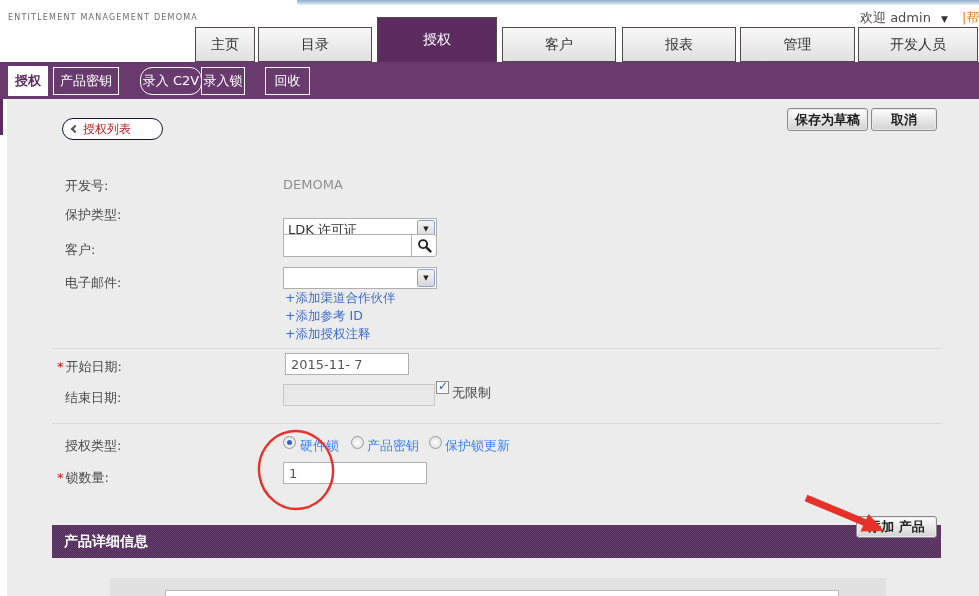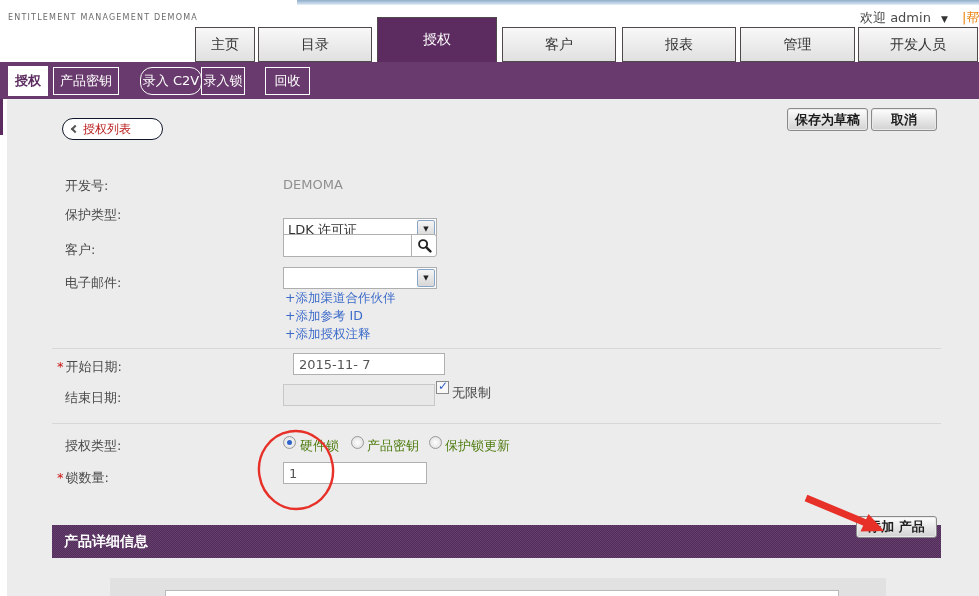--- a/index.html
+++ b/index.html
@@ -85,37 +85,37 @@
   .selbox .dbtn { width:18px; margin:1px; background:linear-gradient(#f5f5f5,#d7d7d7);
     border:1px solid #89a6c9; border-radius:2px; display:flex; align-items:center; justify-content:center;
     font-size:7px; color:#222; }
 
   .tinput { position:absolute; height:23px; border:1px solid #b0b0b0; font-size:13px; color:#555;
     padding:0 5px; background:#fff; font-family:inherit; }
   #customer-input { left:283px; top:234px; width:129px; }
   #search-btn { position:absolute; left:411px; top:234px; width:26px; height:23px; background:#fff;
     border:1px solid #b0b0b0; border-radius:0 3px 3px 0; display:flex; align-items:center;
     justify-content:center; cursor:pointer; }
-  #start-input { left:293px; top:353px; width:152px; height:22px; }
+  #start-input { left:285px; top:353px; width:124px; height:22px; }
   #end-input { left:283px; top:384px; width:152px; height:22px; background:#e9e8e9; border-color:#c8c8c8; }
   #lock-input { left:283px; top:462px; width:144px; height:22px; }
 
   .alink { position:absolute; left:285px; font-size:12.5px; color:#3b6bc9; cursor:pointer; white-space:nowrap; }
   .hr { position:absolute; left:52px; width:889px; height:1px; background:#d8d7d8; }
 
   #unlimited-check { position:absolute; left:436px; top:381px; width:13px; height:13px; background:#f8f8f8;
     border:1px solid #8a8a8a; cursor:pointer; }
   #unlimited-check .mark { position:absolute; left:1px; top:-3px; font-size:12px; color:#2f5bbf; font-weight:bold; }
   #unlimited-label { position:absolute; left:452px; top:384px; font-size:13px; color:#444; }
 
   .radio { position:absolute; top:436px; width:13px; height:13px; border-radius:50%;
     border:1px solid #999; background:radial-gradient(#fff,#d9d9d9); cursor:pointer; }
   .radio.sel::after { content:""; position:absolute; left:3px; top:3px; width:5px; height:5px;
     border-radius:50%; background:#2f63c9; }
-  .rlabel { position:absolute; top:437px; font-size:13px; color:#4d7c0f; }
+  .rlabel { position:absolute; top:437px; font-size:13px; color:#3b82f6; }
   #radio-0 { left:283px; } #rlabel-0 { left:300px; }
   #radio-1 { left:351px; } #rlabel-1 { left:367px; }
   #radio-2 { left:429px; } #rlabel-2 { left:445px; }
 
   
   #bottom-panel { position:absolute; left:110px; top:578px; width:776px; height:30px; background:#e2e1e2; }
   #bottom-box { position:absolute; left:165px; top:590px; width:674px; height:20px; background:#fff;
     border:1px solid #b9b9b9; }
 
   #annotations { position:absolute; left:0; top:0; width:979px; height:596px;

